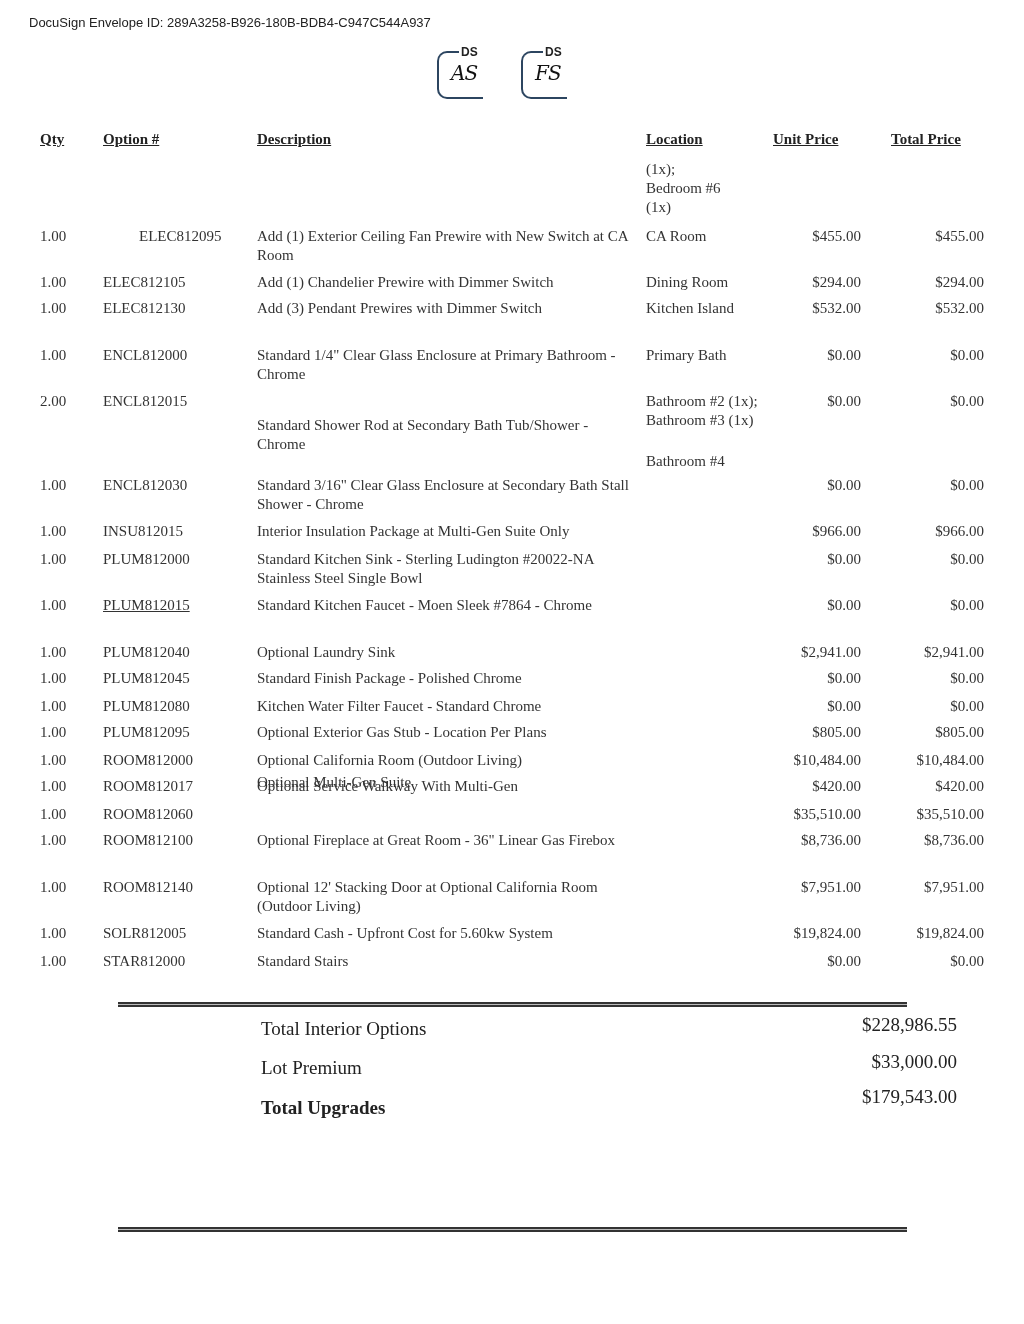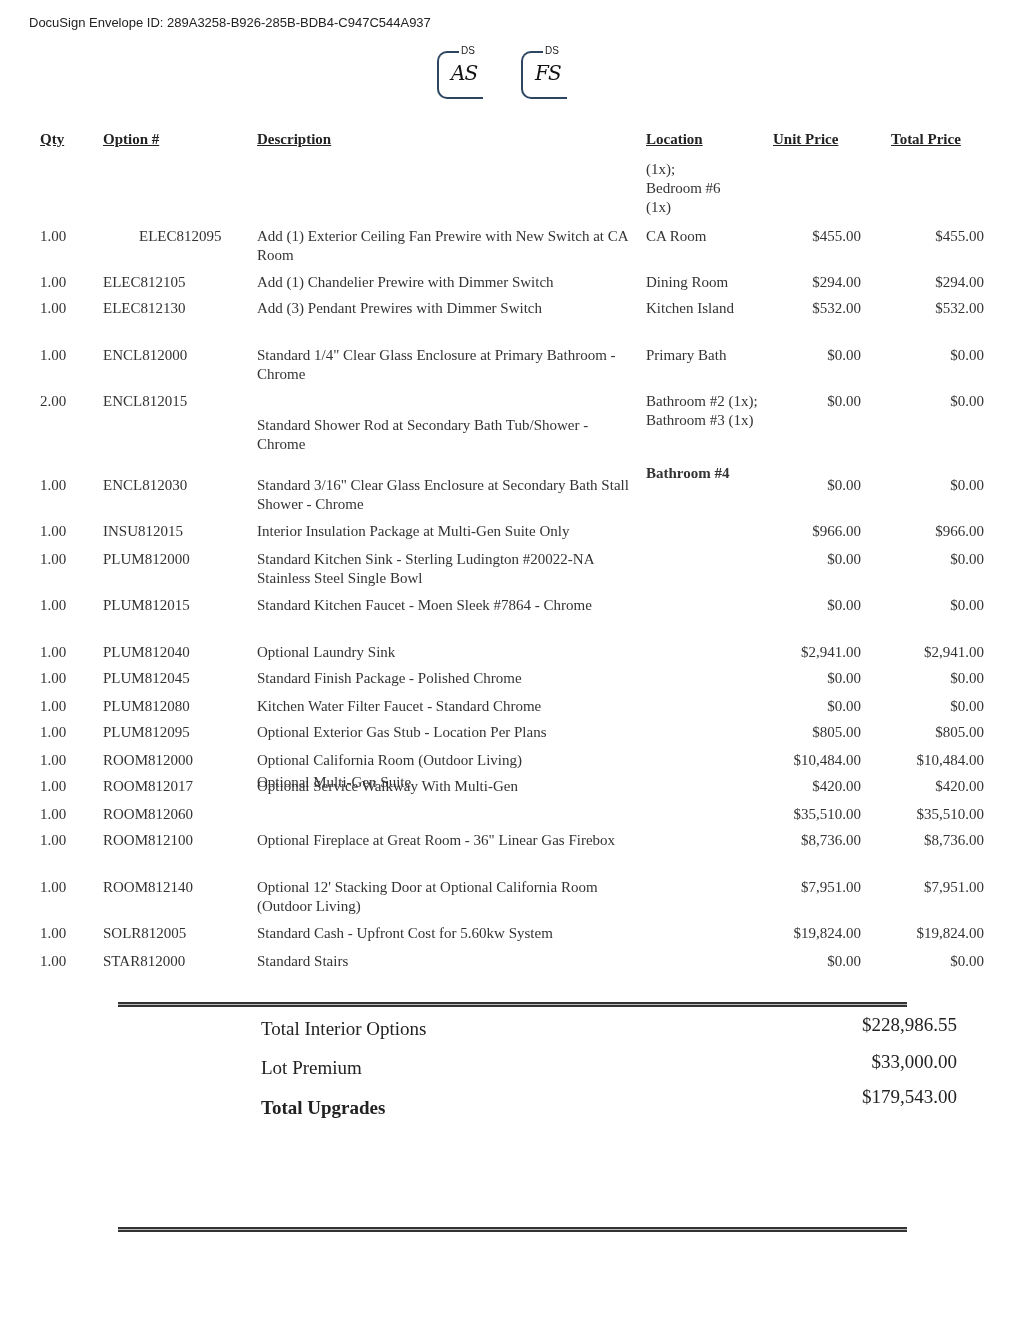--- a/index.html
+++ b/index.html
@@ -6,21 +6,21 @@
   html, body { width: 1024px; height: 1324px; background: #ffffff; }
   body { position: relative; font-family: "Liberation Serif", serif; color: #222; overflow: hidden; }
 
   .envelope { position: absolute; left: 29px; top: 15px; font-family: "Liberation Sans", sans-serif; font-size: 13px; color: #222; }
 
   .initials { position: absolute; top: 45px; width: 46px; height: 55px; }
   .initials .bracket { position: absolute; left: 0; top: 6px; width: 46px; height: 48px;
     border-left: 2px solid #2c4560; border-top: 2px solid #2c4560; border-bottom: 2px solid #2c4560;
     border-top-left-radius: 10px; border-bottom-left-radius: 10px; border-right: none; }
   .initials .bracket-top-gap { position: absolute; left: 22px; top: 0; width: 30px; height: 12px; background: #fff; }
-  .initials .ds { position: absolute; left: 24px; top: 0; font-family: "Liberation Sans", sans-serif; font-weight: normal; font-size: 10px; color: #222; }
+  .initials .ds { position: absolute; left: 24px; top: 0; font-family: "Liberation Sans", sans-serif; font-weight: bold; font-size: 12px; color: #222; }
   .initials .sig { position: absolute; left: 14px; top: 16px; font-family: "DejaVu Serif", serif; font-style: italic; font-size: 20px; color: #111; letter-spacing: -1px; }
   #init1 { left: 437px; }
   #init2 { left: 521px; }
 
   .hdr { position: absolute; top: 131px; font-weight: bold; font-size: 15px; text-decoration: underline; color: #222; }
   .h-qty { left: 40px; } .h-opt { left: 103px; } .h-desc { left: 257px; } .h-loc { left: 646px; }
   .h-unit { left: 773px; } .h-total { left: 891px; }
 
   .cell { position: absolute; font-size: 15px; line-height: 19px; color: #333; }
   .c-qty { left: 40px; }
@@ -34,21 +34,21 @@
   .rule.r1 { top: 1002px; }
   .rule.r2 { top: 1227px; }
 
   .sum-label { position: absolute; left: 261px; font-size: 19px; color: #222; }
   .sum-val { position: absolute; right: 67px; font-size: 19px; color: #222; text-align: right; }
   .bold { font-weight: bold; }
 </style>
 </head>
 <body>
 
-<div class="envelope">DocuSign Envelope ID: 289A3258-B926-285B-BDB4-C947C544A937</div>
+<div class="envelope">DocuSign Envelope ID: 289A3258-B926-180B-BDB4-C947C544A937</div>
 
 <div class="initials" id="init1">
   <div class="bracket"></div>
   <div class="bracket-top-gap"></div>
   <span class="ds">DS</span>
   <span class="sig">AS</span>
 </div>
 <div class="initials" id="init2">
   <div class="bracket"></div>
   <div class="bracket-top-gap"></div>
@@ -105,21 +105,21 @@
       <div class="cell c-opt" style="top: 392px;">ENCL812015</div>
       <div class="cell c-desc" style="top: 392px; margin-top: 24px;">Standard Shower Rod at Secondary Bath Tub/Shower - Chrome</div>
       <div class="cell c-loc" style="top: 392px;">Bathroom #2 (1x); Bathroom #3 (1x)</div>
       <div class="cell c-unit" style="top: 392px;">$0.00</div>
       <div class="cell c-total" style="top: 392px;">$0.00</div>
     </div>
     <div>
       <div class="cell c-qty" style="top: 476px;">1.00</div>
       <div class="cell c-opt" style="top: 476px;">ENCL812030</div>
       <div class="cell c-desc" style="top: 476px;">Standard 3/16" Clear Glass Enclosure at Secondary Bath Stall Shower - Chrome</div>
-      <div class="cell c-loc" style="top: 464px; font-weight: bold;">Bathroom #4</div>
+      <div class="cell c-loc" style="top: 452px;">Bathroom #4</div>
       <div class="cell c-unit" style="top: 476px;">$0.00</div>
       <div class="cell c-total" style="top: 476px;">$0.00</div>
     </div>
     <div>
       <div class="cell c-qty" style="top: 522px;">1.00</div>
       <div class="cell c-opt" style="top: 522px;">INSU812015</div>
       <div class="cell c-desc" style="top: 522px;">Interior Insulation Package at Multi-Gen Suite Only</div>
       <div class="cell c-loc" style="top: 522px;"></div>
       <div class="cell c-unit" style="top: 522px;">$966.00</div>
       <div class="cell c-total" style="top: 522px;">$966.00</div>
@@ -127,21 +127,21 @@
     <div>
       <div class="cell c-qty" style="top: 550px;">1.00</div>
       <div class="cell c-opt" style="top: 550px;">PLUM812000</div>
       <div class="cell c-desc" style="top: 550px;">Standard Kitchen Sink - Sterling Ludington #20022-NA Stainless Steel Single Bowl</div>
       <div class="cell c-loc" style="top: 550px;"></div>
       <div class="cell c-unit" style="top: 550px;">$0.00</div>
       <div class="cell c-total" style="top: 550px;">$0.00</div>
     </div>
     <div>
       <div class="cell c-qty" style="top: 596px;">1.00</div>
-      <div class="cell c-opt" style="top: 596px;">PLUM812015</div>
+      <div class="cell c-opt" style="top: 596px; text-decoration: underline;">PLUM812015</div>
       <div class="cell c-desc" style="top: 596px;">Standard Kitchen Faucet - Moen Sleek #7864 - Chrome</div>
       <div class="cell c-loc" style="top: 596px;"></div>
       <div class="cell c-unit" style="top: 596px;">$0.00</div>
       <div class="cell c-total" style="top: 596px;">$0.00</div>
     </div>
     <div>
       <div class="cell c-qty" style="top: 643px;">1.00</div>
       <div class="cell c-opt" style="top: 643px;">PLUM812040</div>
       <div class="cell c-desc" style="top: 643px;">Optional Laundry Sink</div>
       <div class="cell c-loc" style="top: 643px;"></div>

